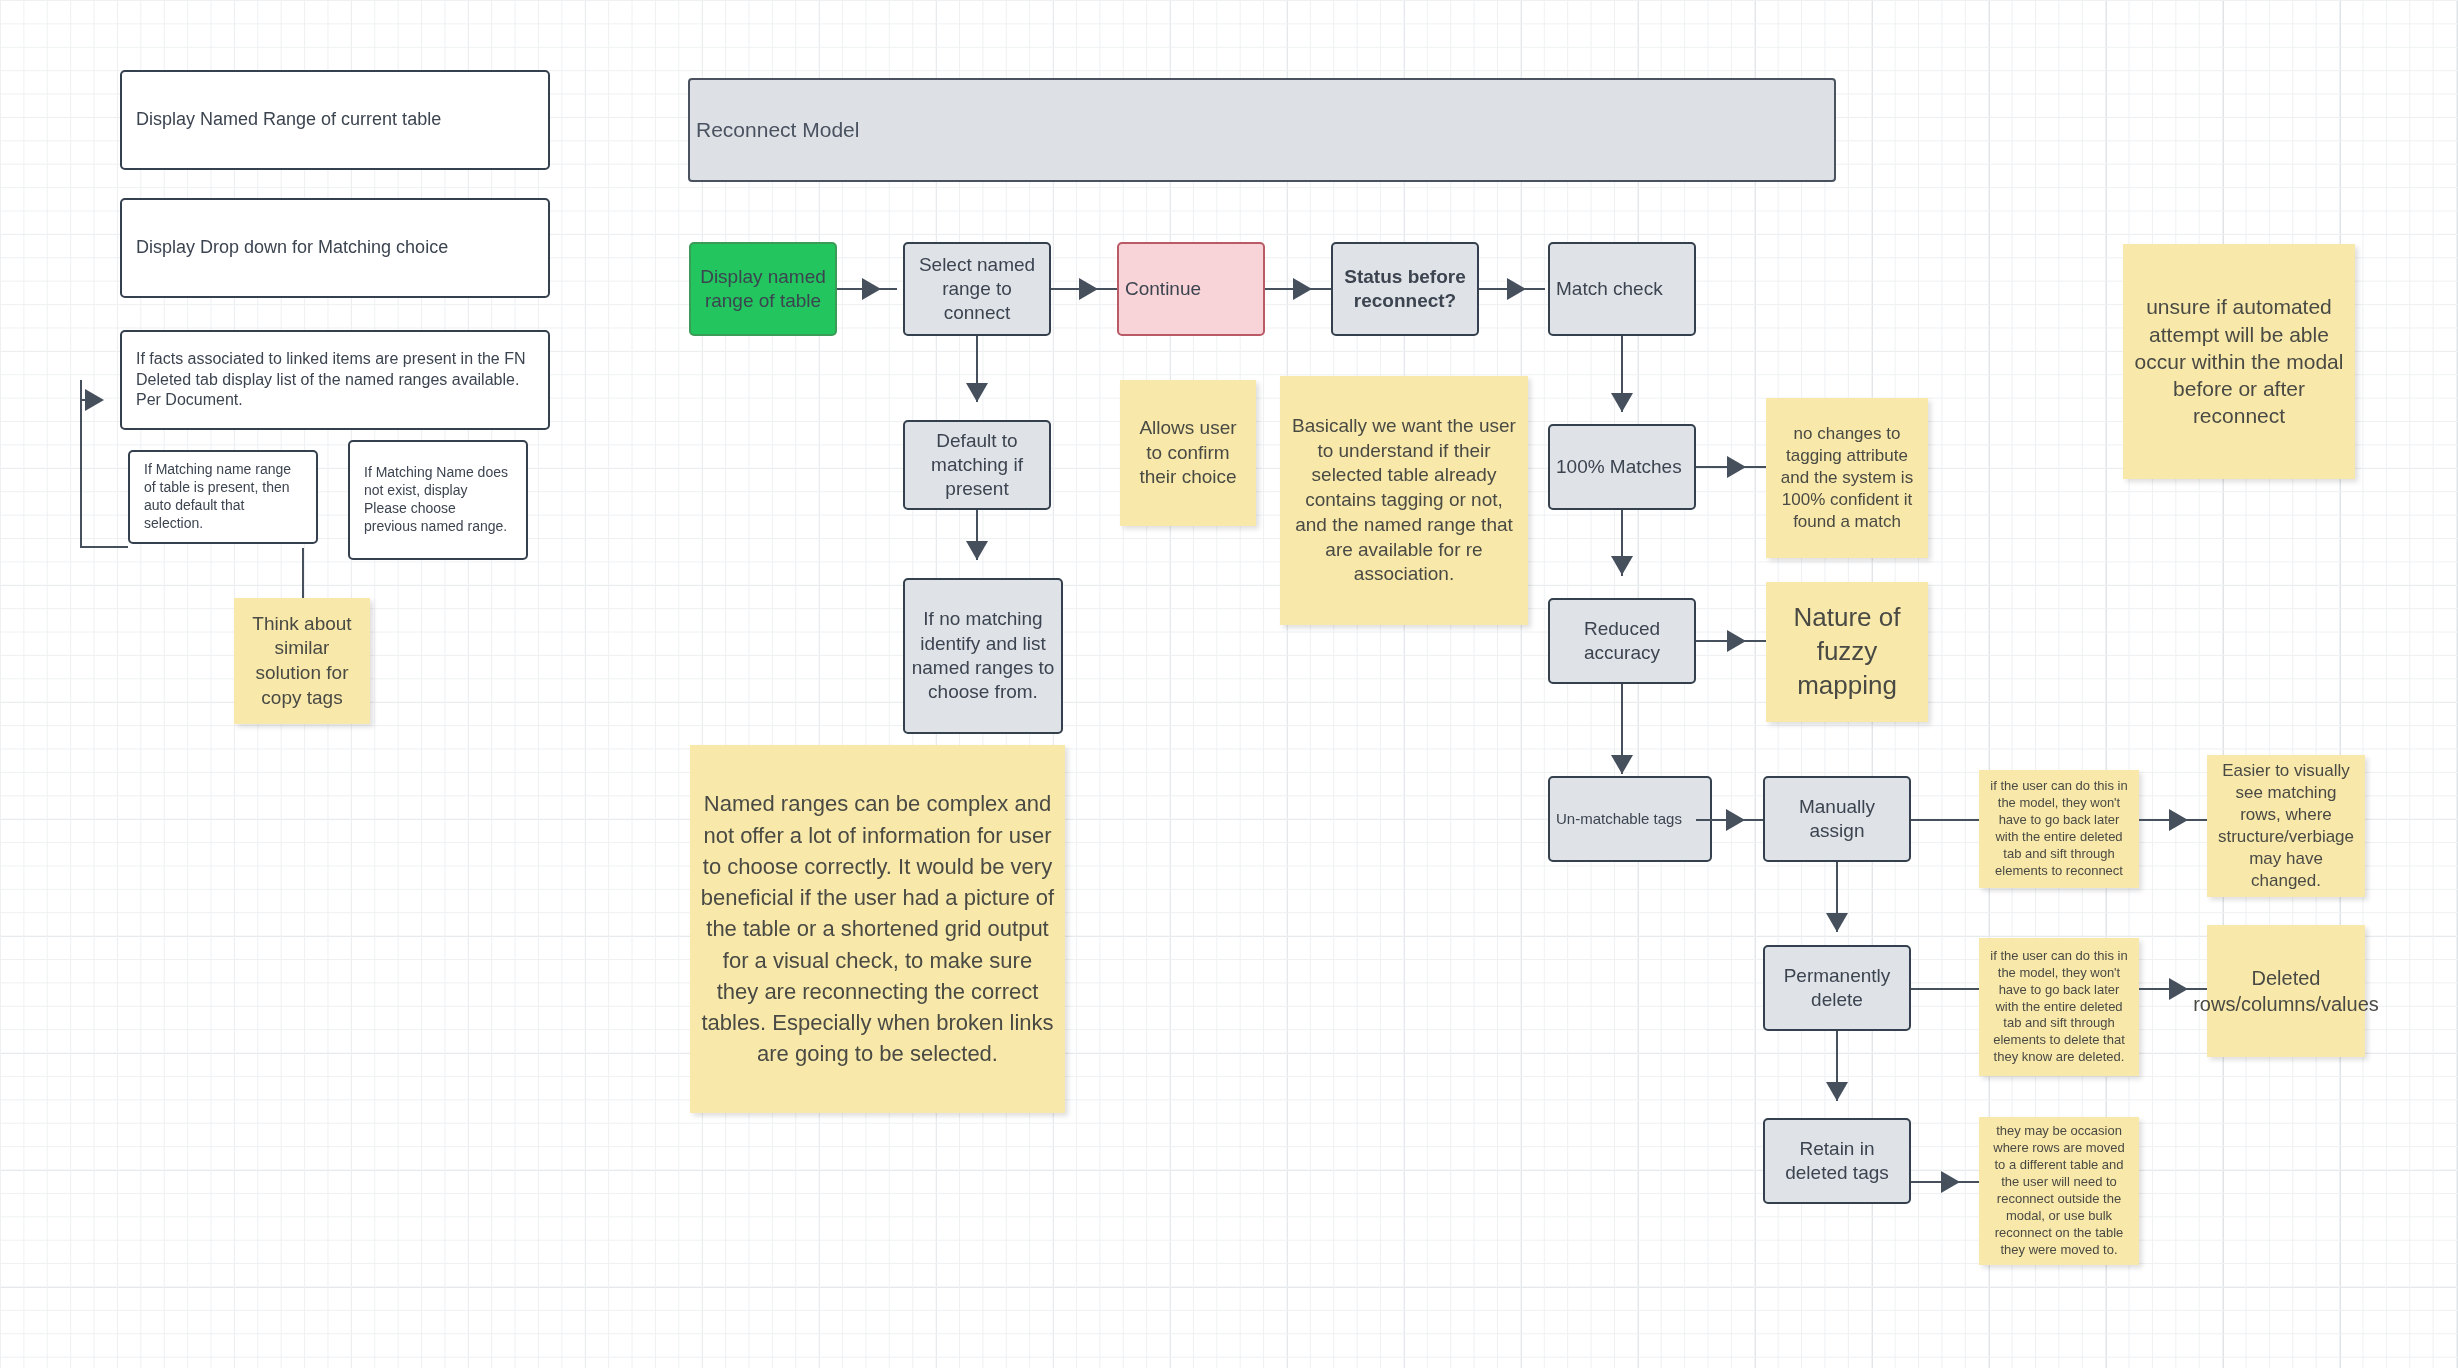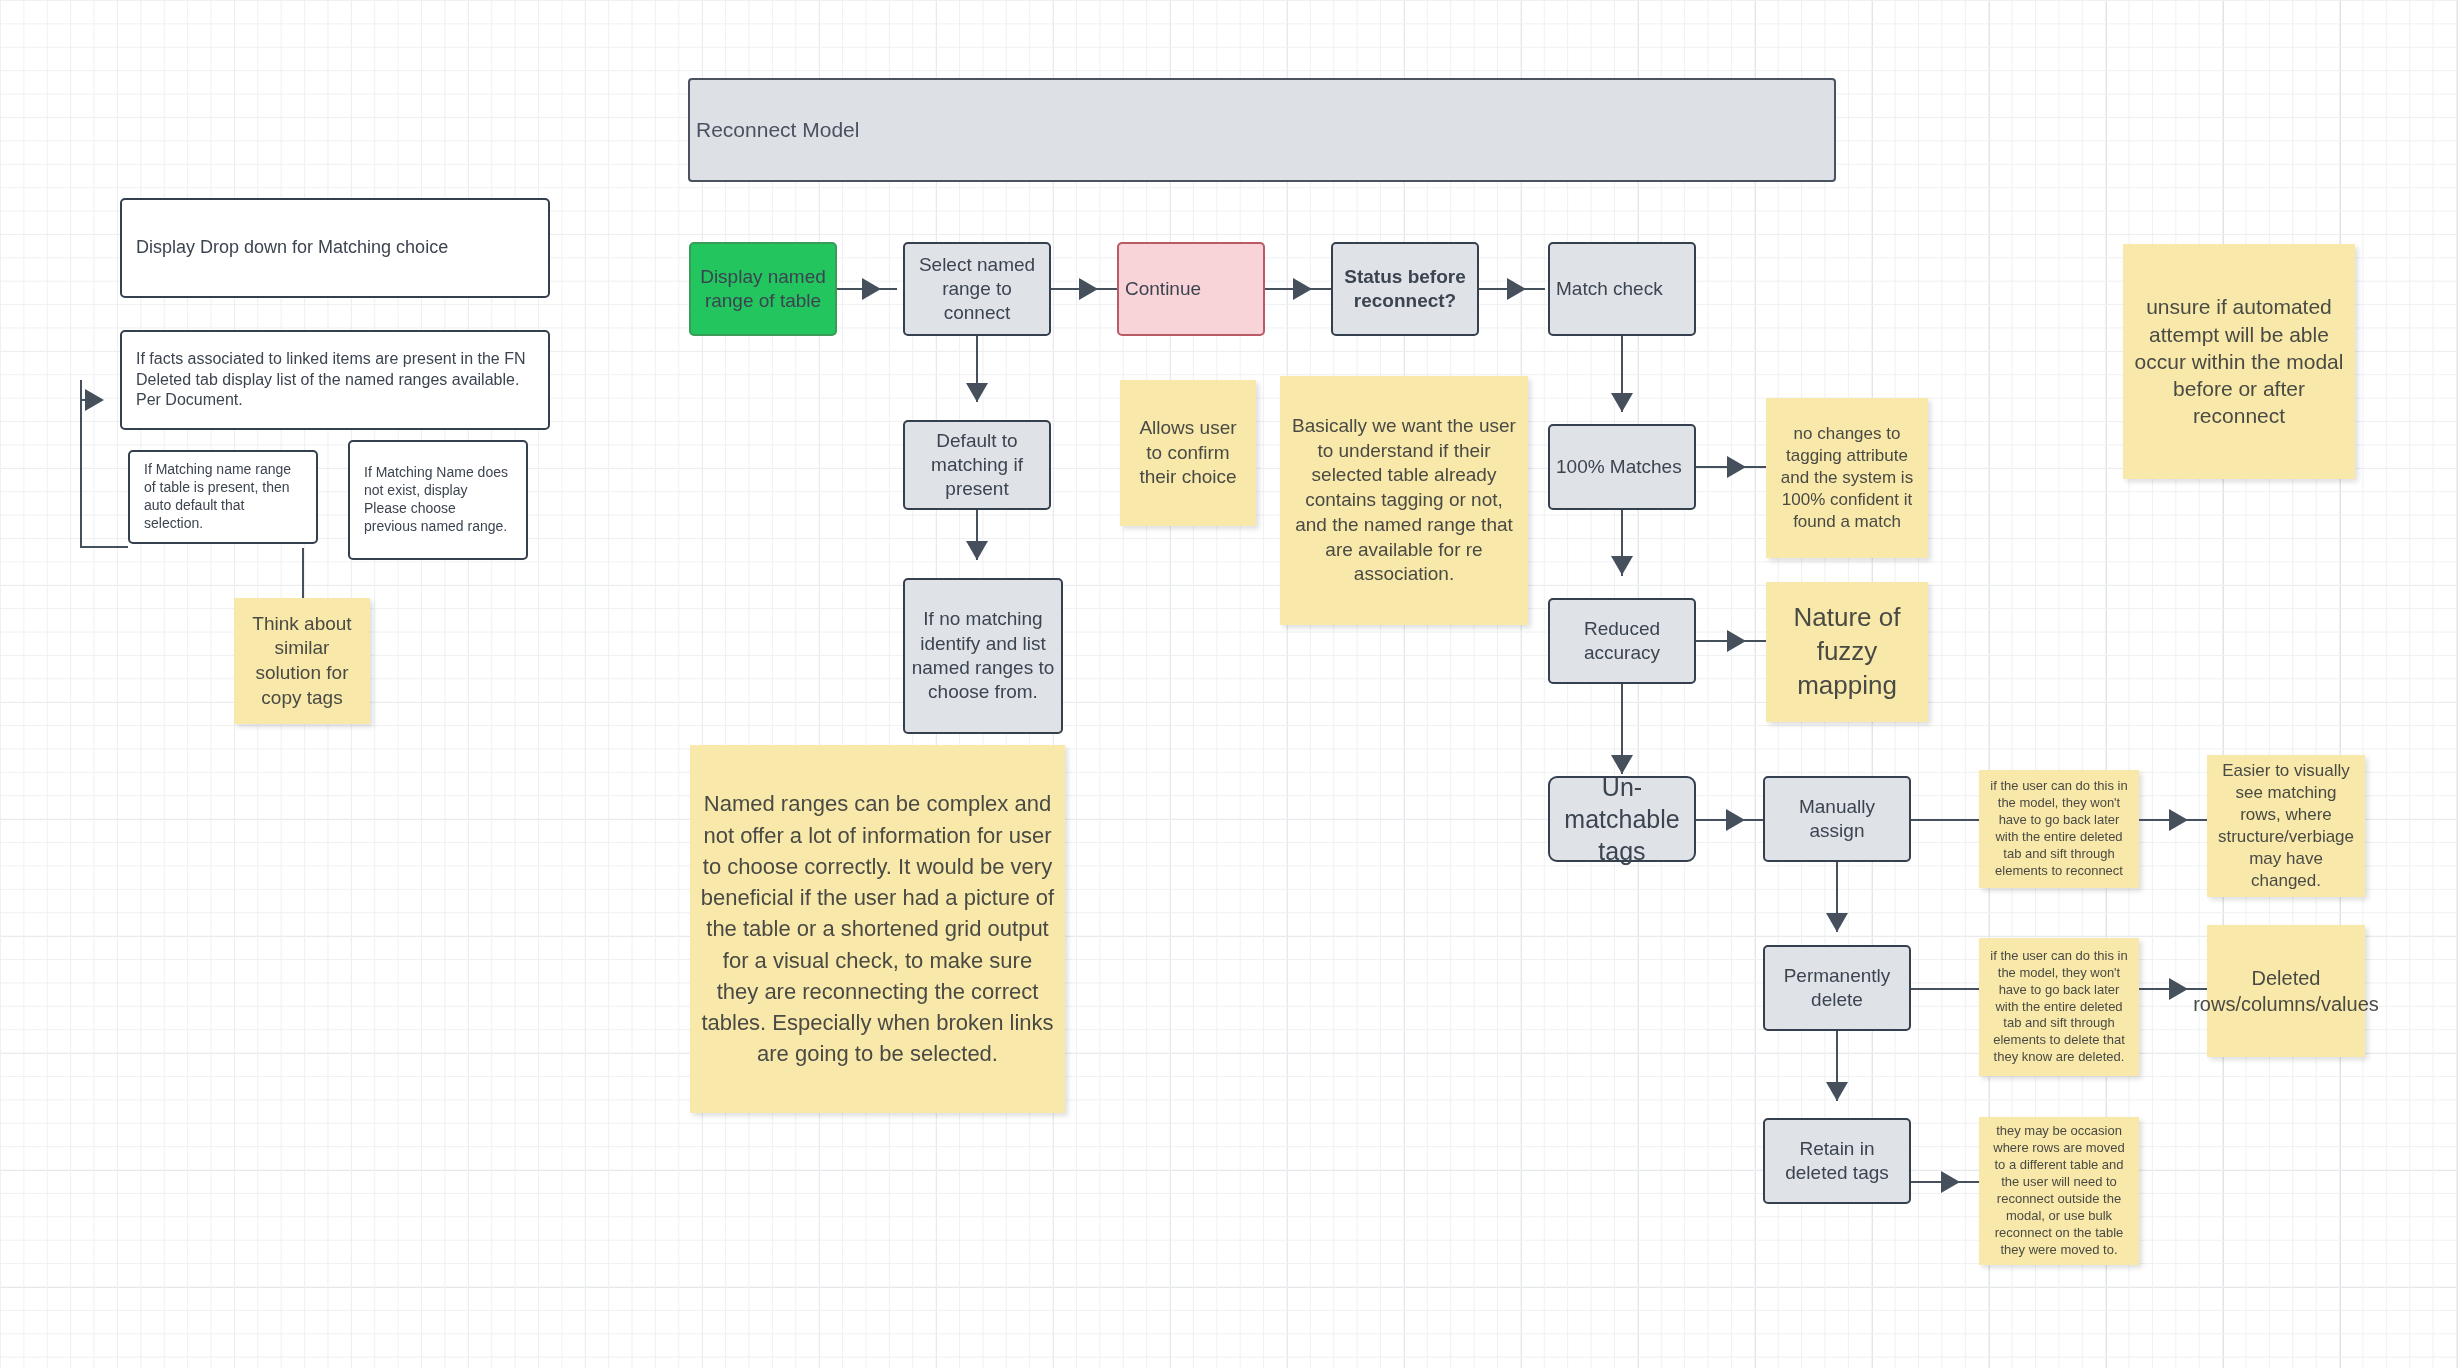--- a/index.html
+++ b/index.html
@@ -83,20 +83,23 @@
     border-right:11px solid transparent;
     border-top:19px solid #46505d;
   }
 </style>
 </head>
 <body>
 
 <div id="canvas"></div>
 <div id="layer">
 
+  <div class="node plain leftnote" style="left:120px;top:70px;width:430px;height:100px;font-size:18px;">
+    <span class="txt">Display Named Range of current table</span>
+  </div>
 
   <div class="node plain leftnote" style="left:120px;top:198px;width:430px;height:100px;font-size:18px;">
     <span class="txt">Display Drop down for Matching choice</span>
   </div>
 
   <div class="node plain leftnote" style="left:120px;top:330px;width:430px;height:100px;font-size:16px;">
     <span class="txt">If facts associated to linked items are present in the FN Deleted tab display list of the named ranges available. Per Document.</span>
   </div>
 
   <div class="edge vline" style="left:80px;top:380px;height:168px;"></div>
@@ -208,21 +211,21 @@
   <div class="edge hline" style="left:1696px;top:640px;width:70px;"></div>
   <div class="arrow-r" style="left:1727px;top:630px;"></div>
 
   <div class="sticky" style="left:1766px;top:582px;width:162px;height:140px;font-size:26px;">
     <span class="txt">Nature of fuzzy mapping</span>
   </div>
 
   <div class="edge vline" style="left:1621px;top:684px;height:90px;"></div>
   <div class="arrow-d" style="left:1611px;top:755px;"></div>
 
-  <div class="node grey" style="left:1548px;top:776px;width:148px;height:86px;font-size:25px;border-radius:9px;">
+  <div class="node grey" style="left:1548px;top:776px;width:164px;height:86px;font-size:15px;">
     <span class="txt">Un-matchable tags</span>
   </div>
 
   <div class="edge hline" style="left:1696px;top:819px;width:68px;"></div>
   <div class="arrow-r" style="left:1726px;top:809px;"></div>
 
   <div class="node grey" style="left:1763px;top:776px;width:148px;height:86px;font-size:19px;">
     <span class="txt">Manually assign</span>
   </div>
 

